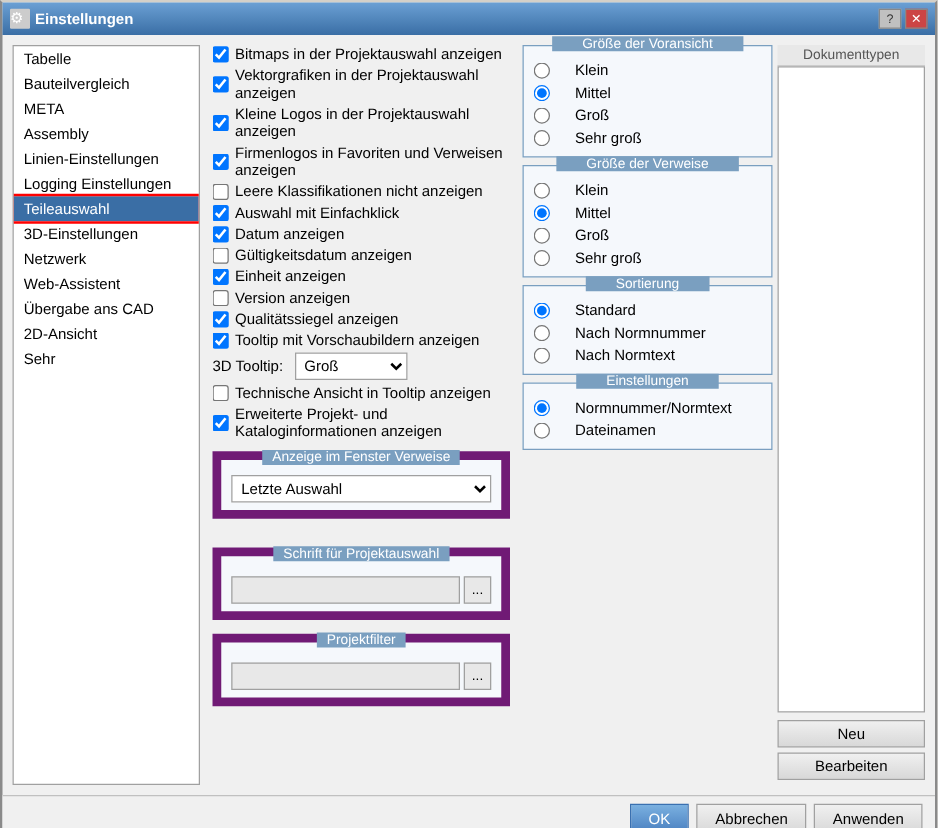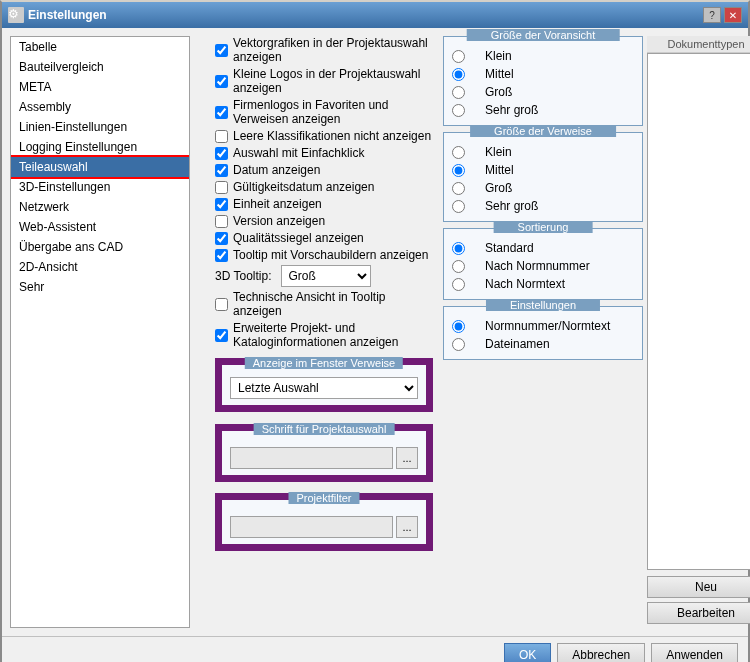--- a/index.html
+++ b/index.html
@@ -61,24 +61,24 @@
     }
     .titlebar-btn.close {
       background: #cc4444;
       color: white;
     }
     .content {
       display: flex;
       height: 608px;
     }
     .sidebar {
-      width: 180px;
+      width: 150px;
       background: white;
       border: 1px solid #a0a0a0;
-      margin: 8px 15px 8px 8px;
+      margin: 8px 0 8px 8px;
       overflow-y: auto;
       flex-shrink: 0;
     }
     .sidebar-item {
       padding: 3px 8px;
       cursor: pointer;
       color: #000;
       white-space: nowrap;
     }
     .sidebar-item.active {
@@ -292,20 +292,24 @@
         <div class="sidebar-item">Netzwerk</div>
         <div class="sidebar-item">Web-Assistent</div>
         <div class="sidebar-item">Übergabe ans CAD</div>
         <div class="sidebar-item">2D-Ansicht</div>
         <div class="sidebar-item">Sehr</div>
       </div>
 
     <div class="main" id="checkbox-list">
         <div class="checkbox-row">
           <input type="checkbox" class="checkbox-input" checked="" style="">
+          <span class="label-text">Bitmaps in der Projektauswahl anzeigen</span>
+        </div>
+        <div class="checkbox-row">
+          <input type="checkbox" class="checkbox-input" checked="" style="">
           <span class="label-text">Vektorgrafiken in der Projektauswahl anzeigen</span>
         </div>
         <div class="checkbox-row">
           <input type="checkbox" class="checkbox-input" checked="" style="">
           <span class="label-text">Kleine Logos in der Projektauswahl anzeigen</span>
         </div>
         <div class="checkbox-row">
           <input type="checkbox" class="checkbox-input" checked="" style="">
           <span class="label-text">Firmenlogos in Favoriten und Verweisen anzeigen</span>
         </div>
@@ -352,21 +356,21 @@
         <div class="checkbox-row">
           <input type="checkbox" class="checkbox-input" checked="" style="">
           <span class="label-text">Erweiterte Projekt- und Kataloginformationen anzeigen</span>
         </div>
         <div class="grouped-section" style="margin-top: 6px;">
           <span class="grouped-title">Anzeige im Fenster Verweise</span>
           <div class="select-row">
             <select class="full-select"><option>Letzte Auswahl</option><option>Alle</option><option>Keine</option></select>
           </div>
         </div>
-        <div class="grouped-section" style="margin-top: 9px;">
+        <div class="grouped-section" style="margin-top: 20px;">
           <span class="grouped-title">Schrift für Projektauswahl</span>
           <div class="text-input-row">
             <input type="text" class="text-input-field" style="">
             <button class="browse-btn">...</button>
           </div>
         </div>
         <div class="grouped-section" style="margin-top: 8px;">
           <span class="grouped-title">Projektfilter</span>
           <div class="text-input-row">
             <input type="text" class="text-input-field" style="">

